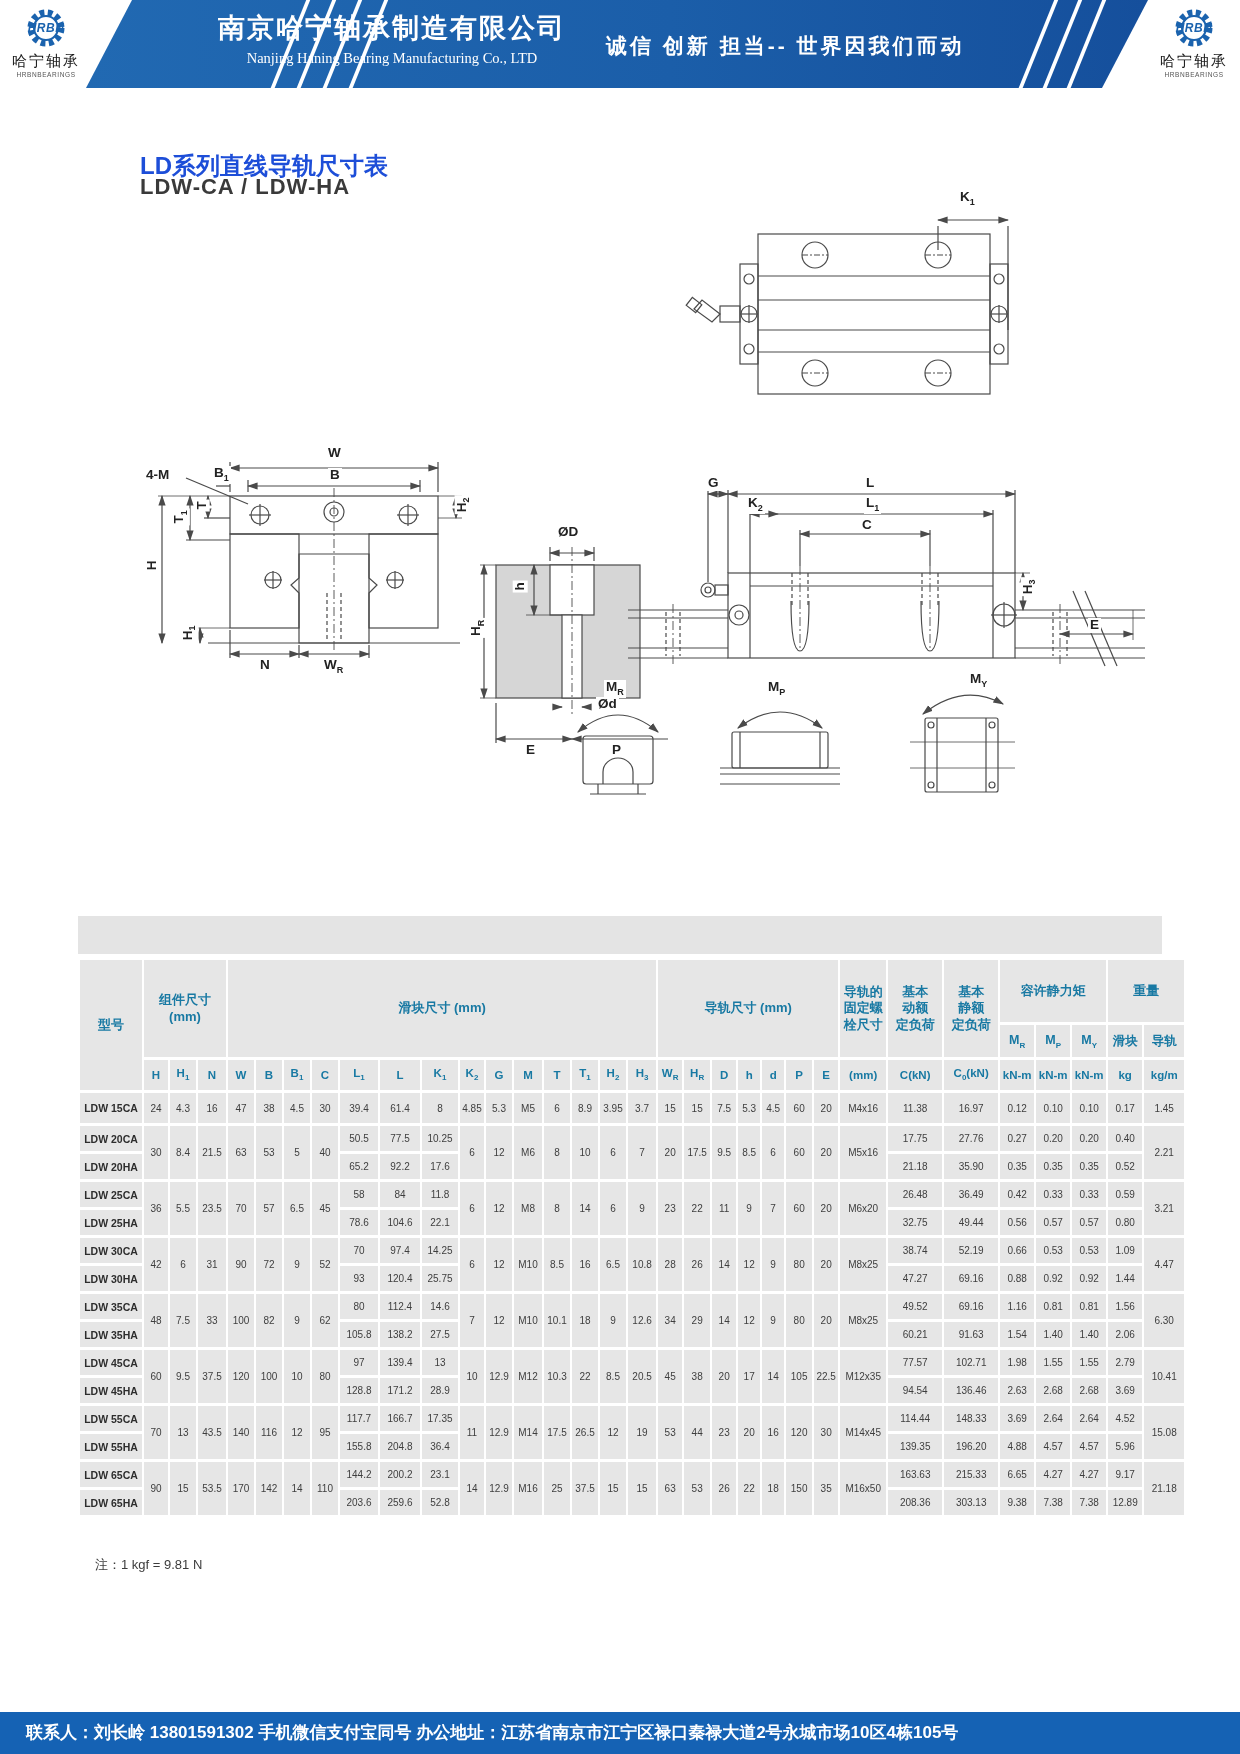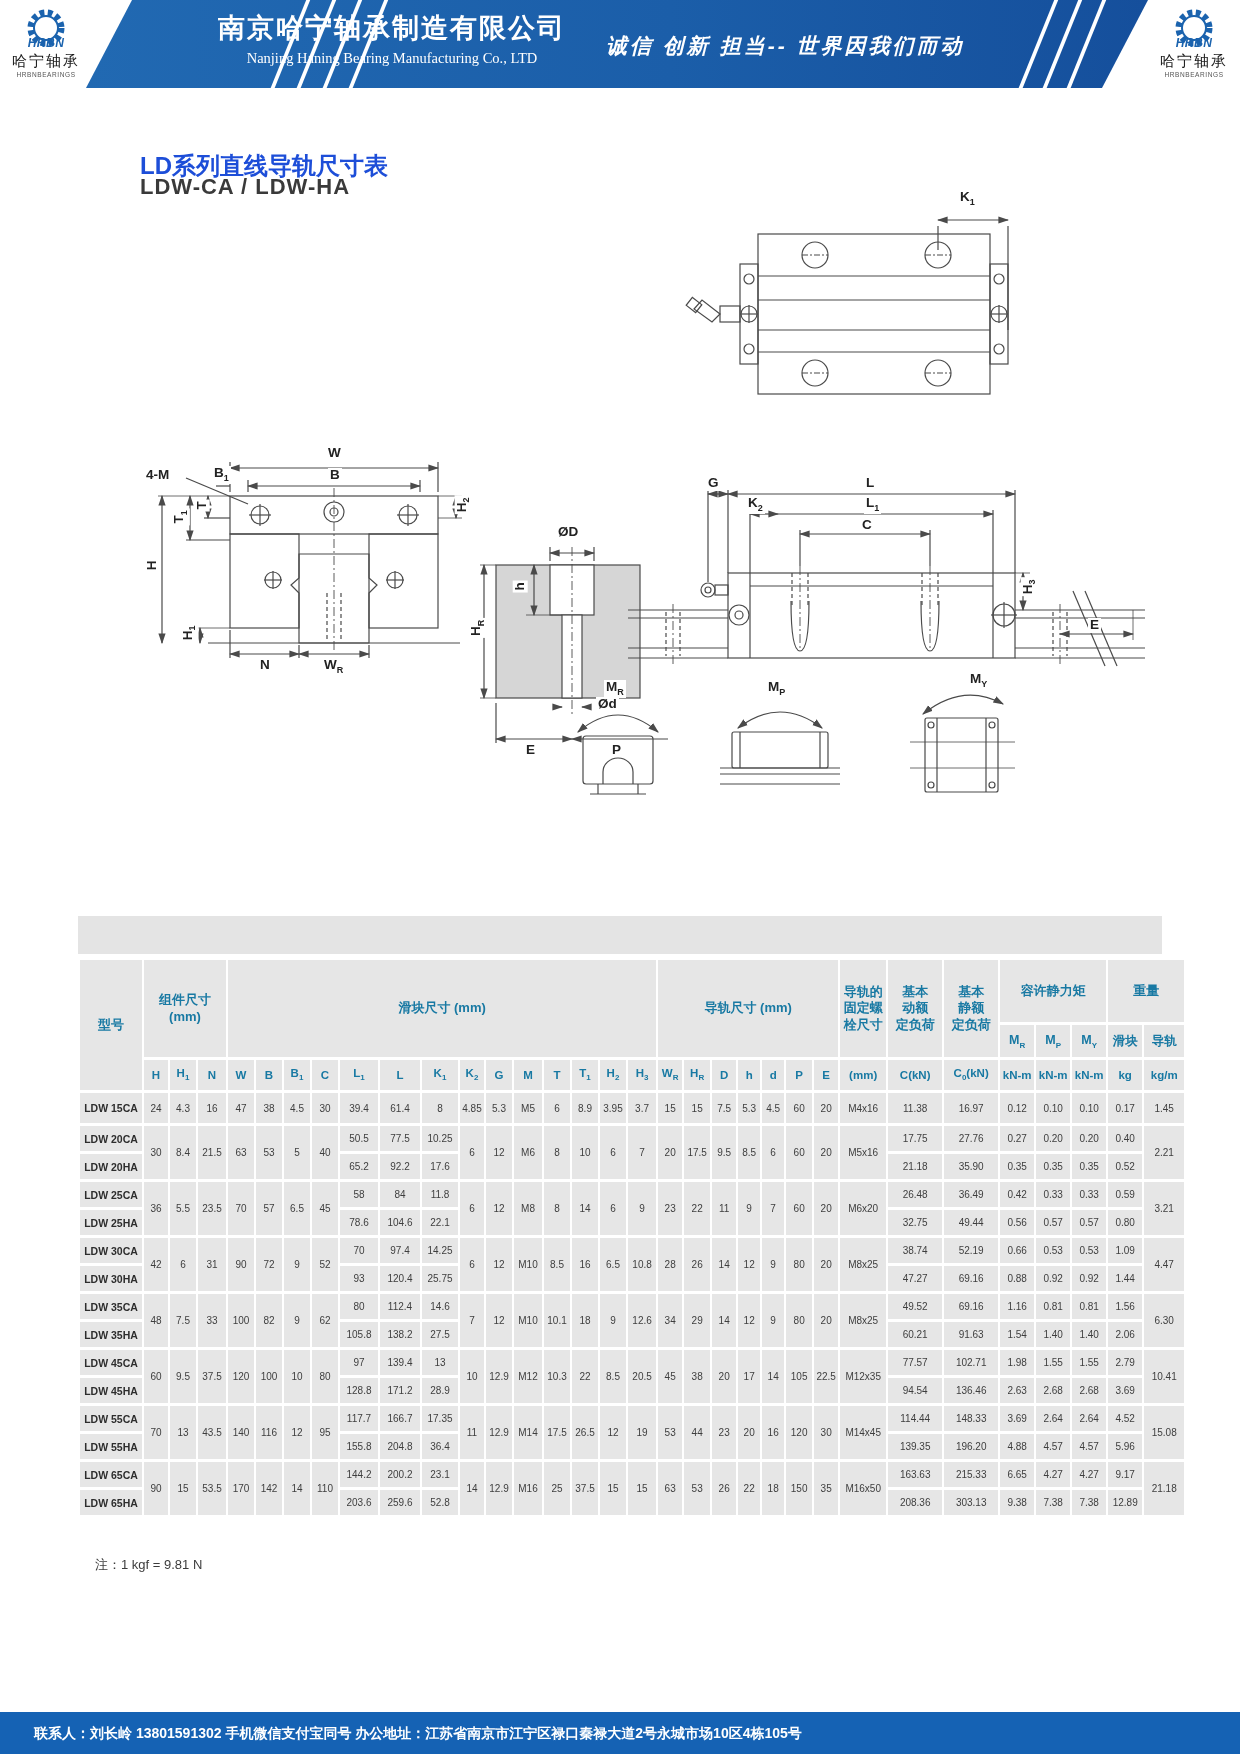--- a/index.html
+++ b/index.html
@@ -10,24 +10,24 @@
   .hdr { position:absolute; left:0; top:0; width:1240px; height:96px; background:#fff; }
   .band { position:absolute; left:86px; top:0; width:1062px; height:88px;
           background:linear-gradient(90deg,#2169b2 0%,#1b5ea9 55%,#154f9c 100%);
           clip-path:polygon(46px 0, 100% 0, calc(100% - 46px) 100%, 0 100%); overflow:hidden; }
   .stripe { position:absolute; top:-12px; width:4px; height:124px; background:#fff; transform:skewX(-22deg); }
   .band-cn { position:absolute; left:116px; top:10px; width:380px; text-align:center; color:#fff;
              font-size:27px; font-weight:bold; letter-spacing:2px; }
   .band-en { position:absolute; left:116px; top:50px; width:380px; text-align:center; color:#fff;
              font-family:"Liberation Serif", serif; font-size:14.5px; }
   .slogan  { position:absolute; left:520px; top:32px; width:430px; color:#fff; font-size:21px;
-             font-weight:bold; font-style:italic; letter-spacing:3px; white-space:nowrap; }
+             font-weight:bold; letter-spacing:3px; white-space:nowrap; }
   .logo { position:absolute; width:88px; text-align:center; }
   .logo .gearwrap { position:relative; width:44px; height:44px; margin:0 auto; }
-  .logo .abbr { position:absolute; left:0; top:30px; width:44px; text-align:center; color:#1b63ae;
+  .logo .abbr { position:absolute; left:0; top:15px; width:44px; text-align:center; color:#1b63ae;
                 font-size:12px; font-weight:bold; font-style:italic; letter-spacing:0.5px; }
   .logo-cn { font-size:15px; font-weight:normal; color:#1a1a1a; letter-spacing:2px; margin-top:2px; }
   .logo-en { font-size:6.5px; color:#555; letter-spacing:0.6px; }
 
   
   .title1 { position:absolute; left:140px; top:150px; font-size:24px; font-weight:bold; color:#1d4ed8; }
   .title2 { position:absolute; left:140px; top:174px; font-size:22px; font-weight:bold; color:#3a3a3a; letter-spacing:1px; }
 
   
   .draw { position:absolute; }
@@ -51,21 +51,21 @@
   td { font-size:10px; color:#3e3e3e; height:25px; }
   td.model { text-align:left; padding-left:5px; font-weight:bold; font-size:10.5px; color:#2d2d2d; background:#e2e2e2; }
   td.ca { background:#e9e9e9; }
   td.cb { background:#dbdbdb; }
   tr.first td { height:30px; }
 
   .note { position:absolute; left:95px; top:1556px; font-size:13px; color:#3c3c3c; }
 
   
   .footer { position:absolute; left:0; top:1712px; width:1240px; height:42px; background:#1562b4;
-            color:#fff; font-weight:bold; font-size:14px; line-height:42px; padding-left:34px; white-space:nowrap; }
+            color:#fff; font-weight:bold; font-size:17px; line-height:42px; padding-left:26px; white-space:nowrap; }
 </style>
 </head>
 <body>
 
 <div class="page">
 
   <div class="hdr">
     <div class="band">
       <div class="stripe" style="left:200px"></div>
       <div class="stripe" style="left:226px"></div>

